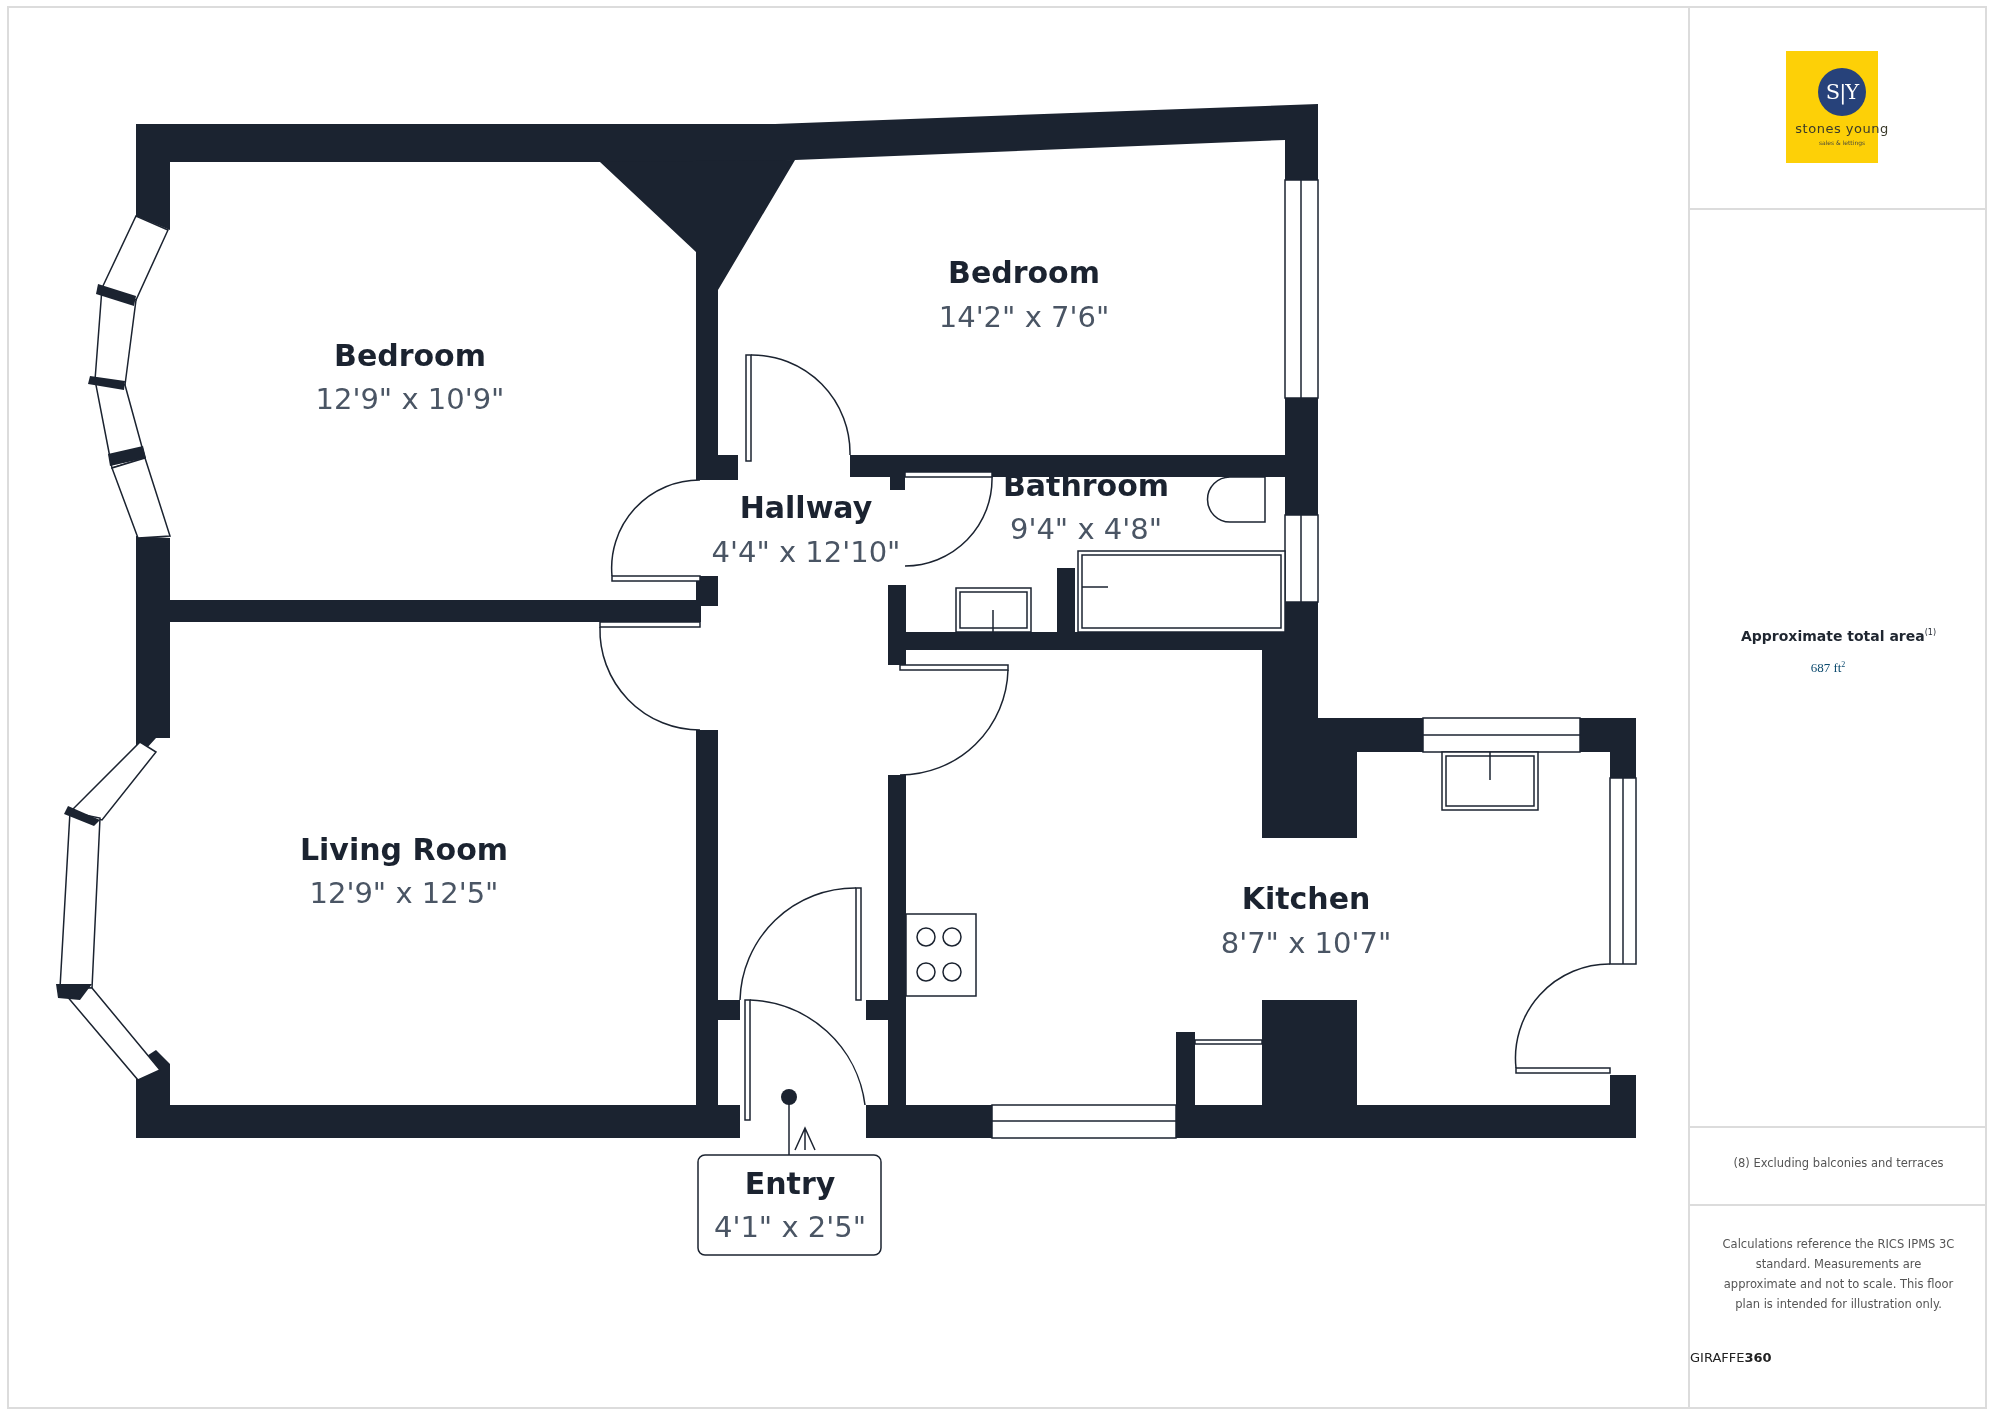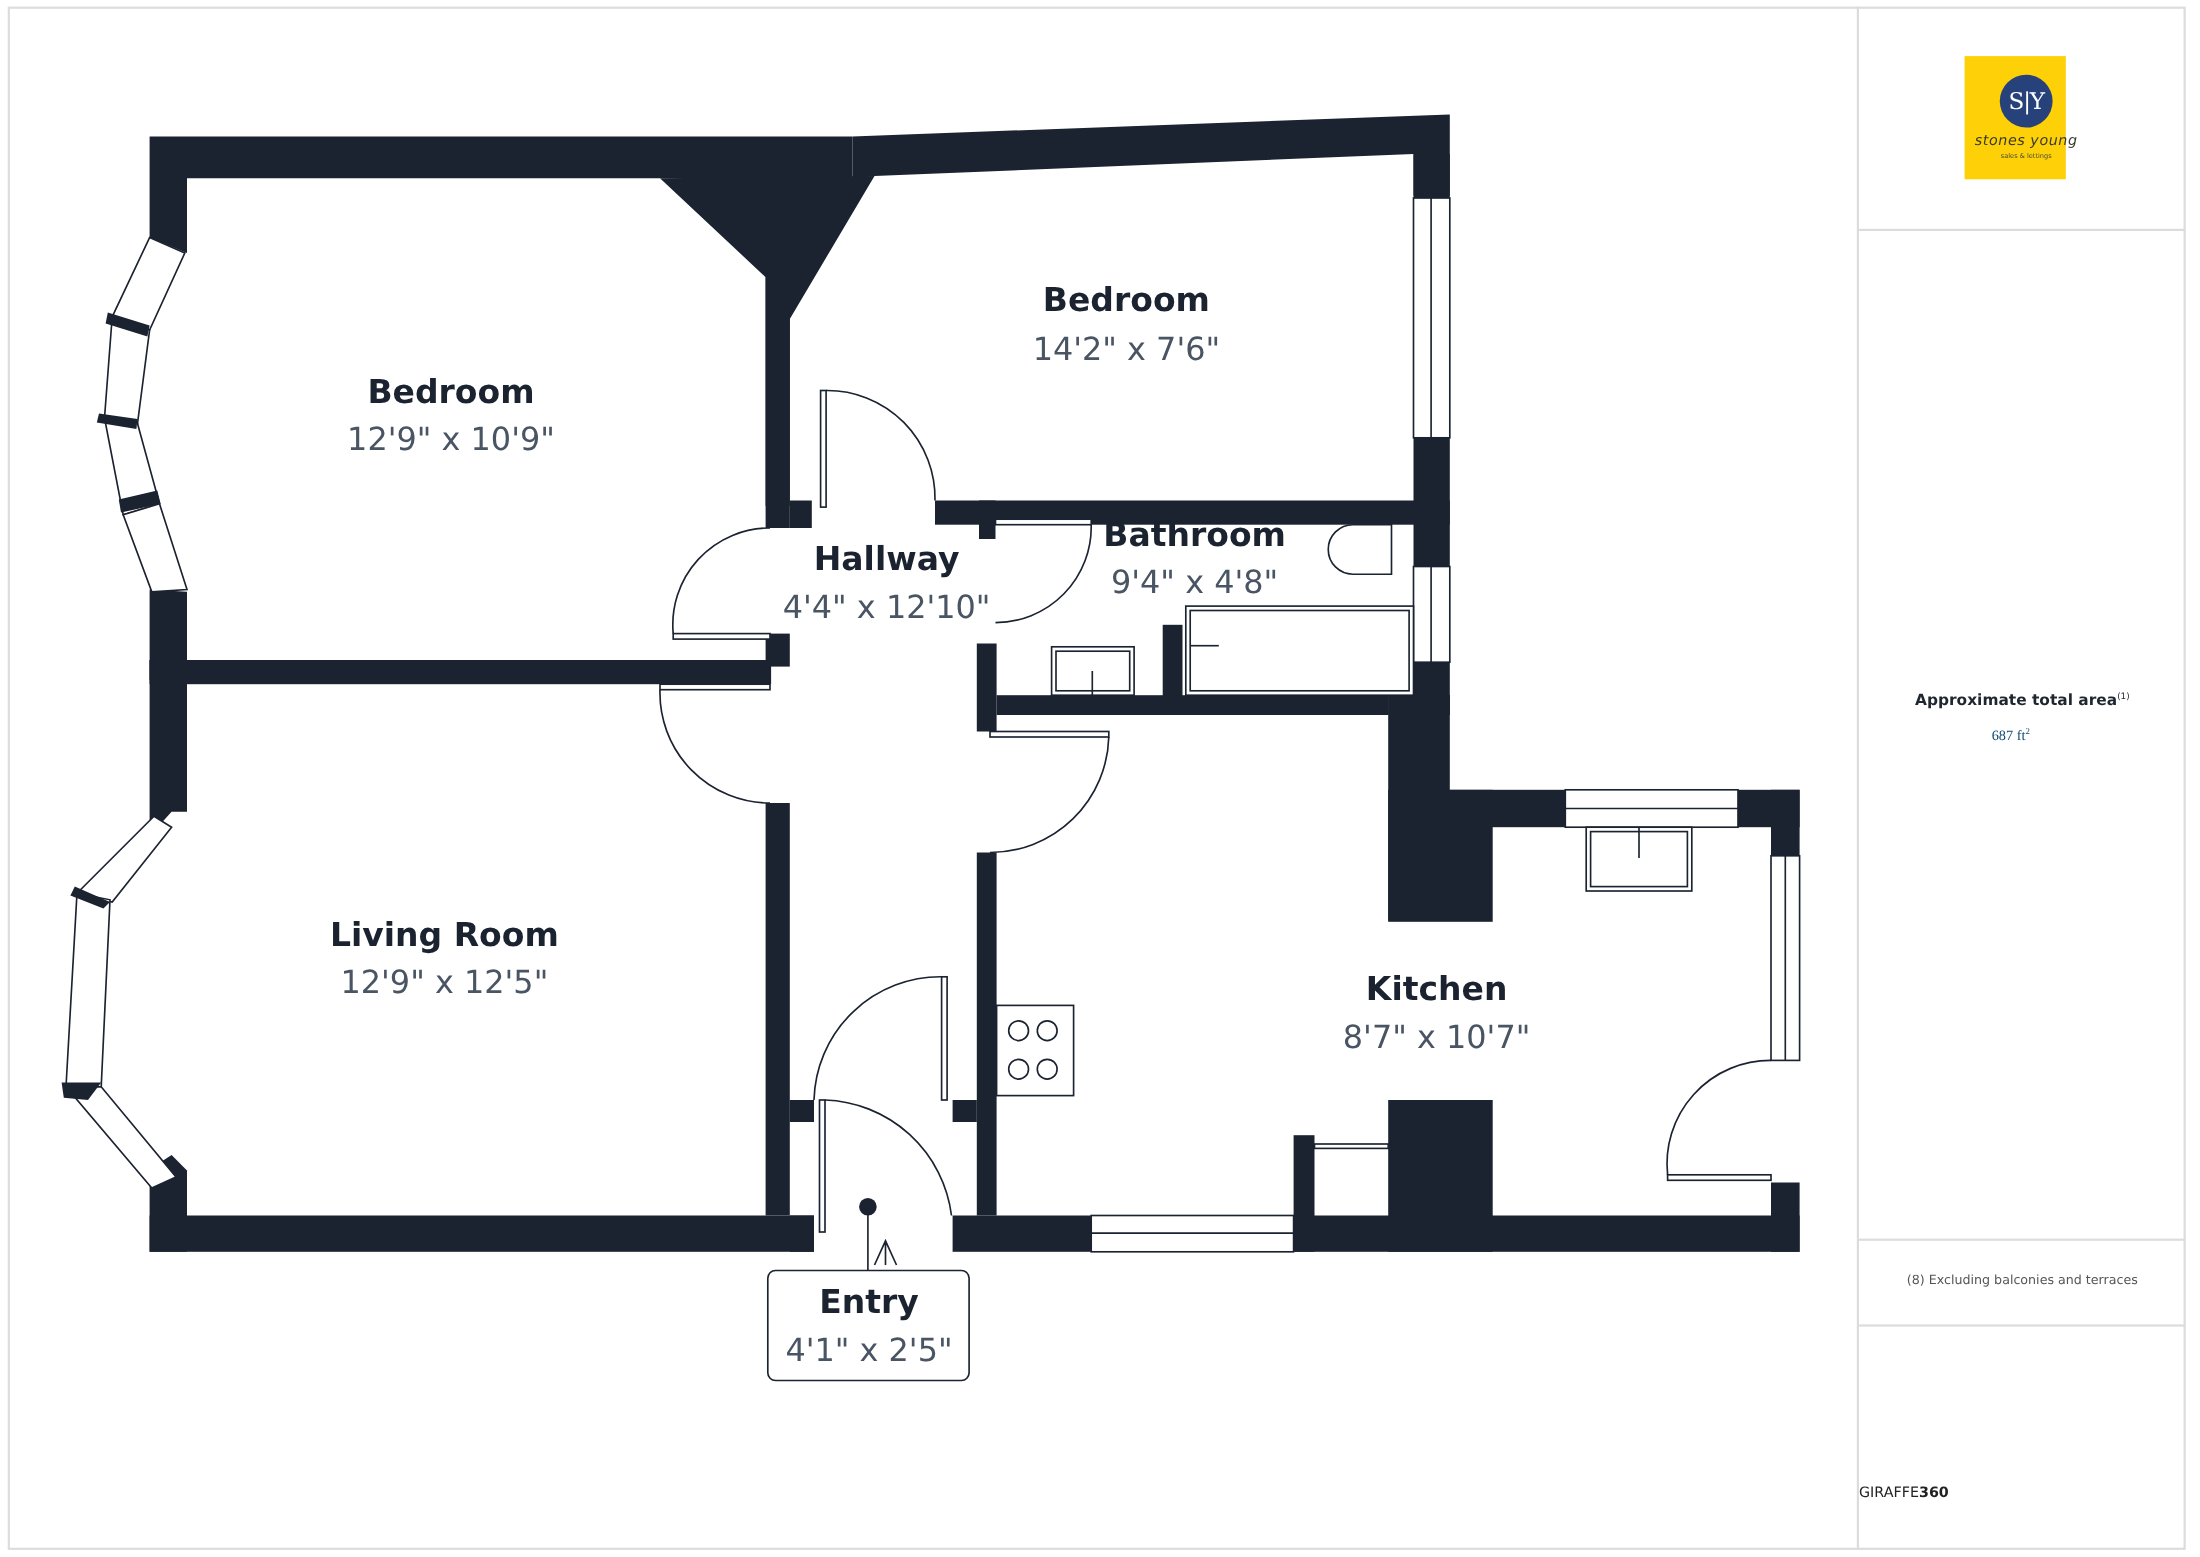--- a/index.html
+++ b/index.html
@@ -17,21 +17,21 @@
     .sb-note { top: 1122px; height: 78px; }
     .sb-calc { top: 1200px; height: 203px; border-bottom: none; }
     .logo { position: absolute; left: 96px; top: 45px; width: 92px; height: 112px;
             background: #fdd007; }
     .logo-circle { position: absolute; left: 32px; top: 17px; width: 48px; height: 48px;
                    border-radius: 50%; background: #27427a; color: #ffffff;
                    font-family: "DejaVu Serif", serif; font-size: 21px; line-height: 48px;
                    text-align: center; letter-spacing: -1px; }
     .logo-name { position: absolute; left: 0; width: 112px; top: 70px; text-align: center;
                  font-family: "DejaVu Sans", sans-serif; font-size: 13px; color: #3a3a2a;
-                 letter-spacing: 0.5px; font-style: italic; }
+                 letter-spacing: 0.5px; }
     .logo-tag { position: absolute; left: 0; width: 112px; top: 88px; text-align: center;
                 font-family: "DejaVu Sans", sans-serif; font-size: 6px; color: #4a4a3a; }
     .area-title { position: absolute; left: 0; width: 297px; top: 418px; text-align: center;
                   font-family: "DejaVu Sans", sans-serif; font-weight: bold; font-size: 14px;
                   color: #1f2630; }
     .area-title sup { font-size: 8px; font-weight: normal; }
     .area-value { position: absolute; left: 0; width: 276px; top: 450px; text-align: center;
                   font-family: Liberation Serif, serif; font-size: 13px; color: #0c4a6e; }
     .area-value sup { font-size: 8px; }
     .note-text { position: absolute; left: 0; width: 297px; top: 28px; text-align: center;
@@ -216,15 +216,16 @@
     </div>
   </div>
   <div class="sb-section sb-area">
     <div class="area-title"><span>Approximate total area</span><sup>(1)</sup></div>
     <div class="area-value"><span>687 ft</span><sup>2</sup></div>
   </div>
   <div class="sb-section sb-note">
     <div class="note-text">(8) Excluding balconies and terraces</div>
   </div>
   <div class="sb-section sb-calc">
+    <div class="calc-text">Calculations reference the RICS IPMS 3C standard. Measurements are approximate and not to scale. This floor plan is intended for illustration only.</div>
     <div class="brand"><span>GIRAFFE</span><b>360</b></div>
   </div>
 </div>
 
 </body></html>

